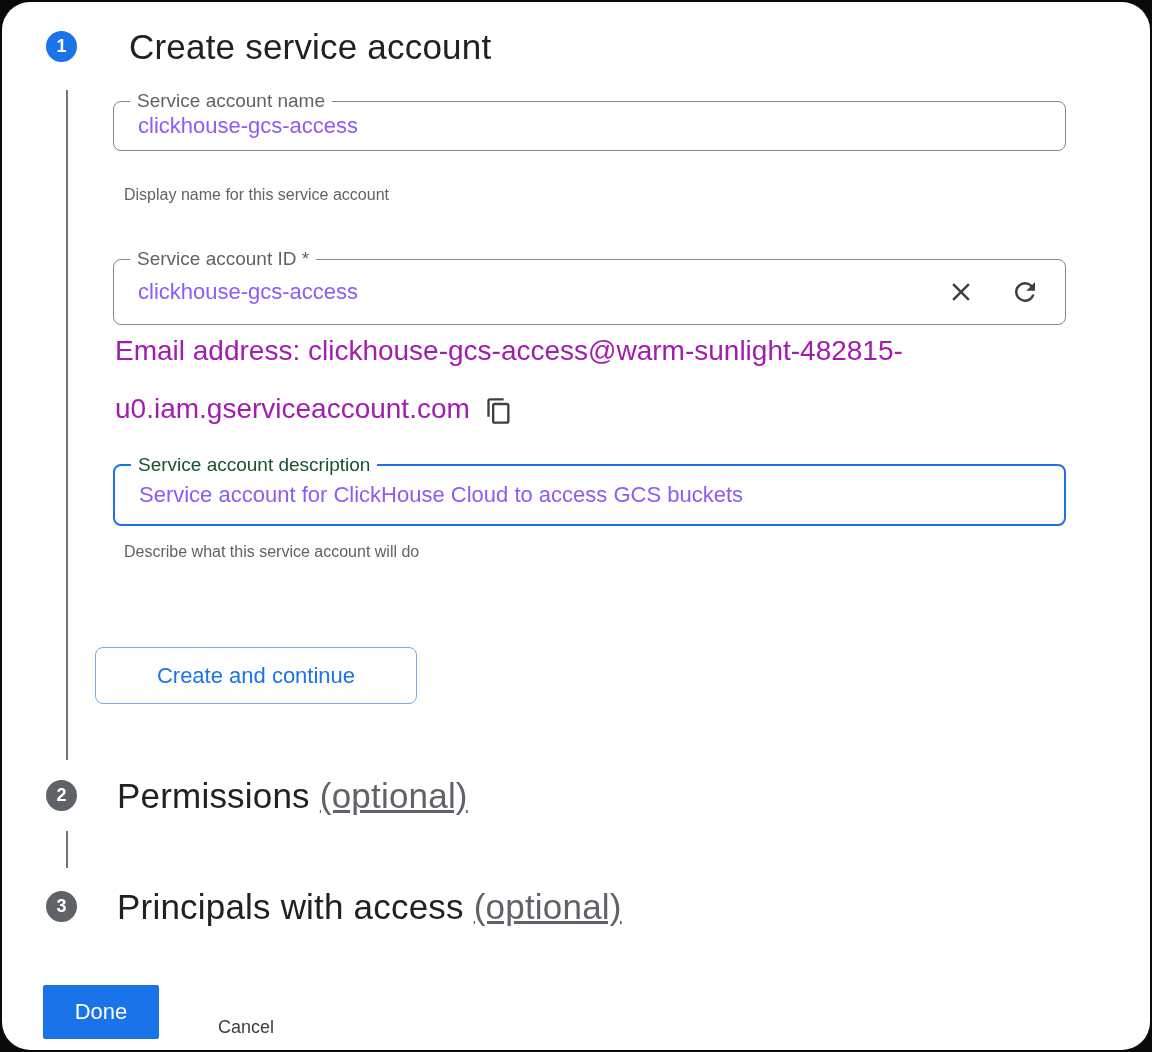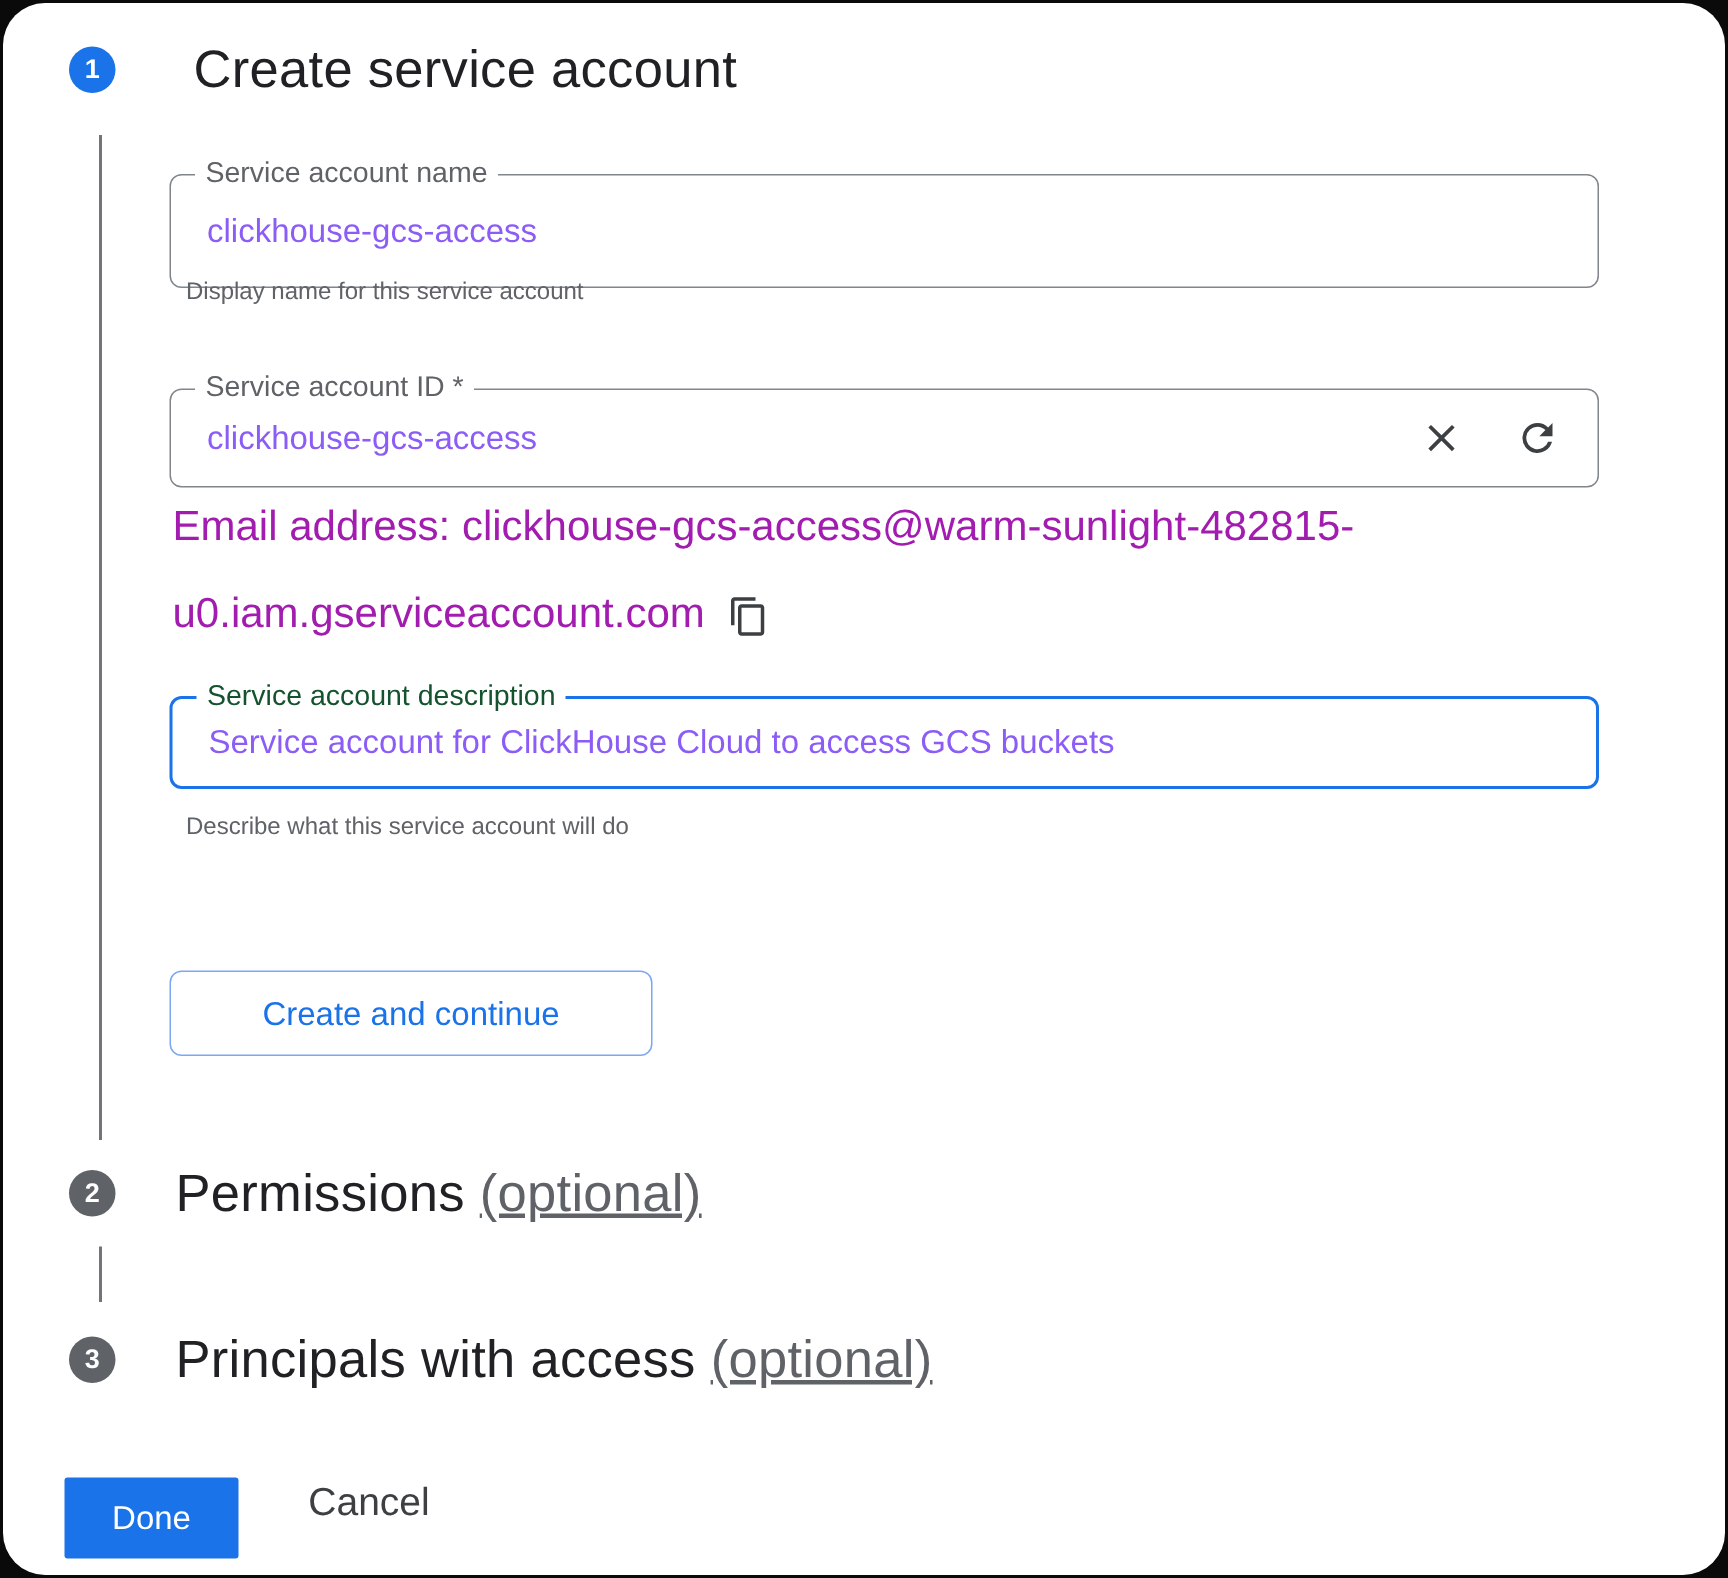--- a/index.html
+++ b/index.html
@@ -43,21 +43,21 @@
   .connector { position: absolute; left: 64px; width: 2px; background: #70757a; }
   #connector-1 { top: 88px; height: 670px; }
   #connector-2 { top: 829px; height: 37px; }
 
   
   .field {
     position: absolute; left: 111px; width: 953px;
     border: 1px solid #80868b; border-radius: 8px; background: #fff;
     box-sizing: border-box;
   }
-  #field-name { top: 114px;  height: 76px; }
+  #field-name { top: 99px;  height: 50px; }
   #field-id   { top: 257px; height: 66px; }
   #field-desc { top: 462px; height: 62px; border: 2px solid #1a73e8; }
 
   .field-label {
     position: absolute; top: -12px; left: 16px;
     background: #fff; padding: 0 7px;
     font-size: 19px; color: #5f6368; white-space: nowrap;
   }
   #field-desc .field-label { color: #14532d; }
 
@@ -91,42 +91,42 @@
   .email-block {
     position: absolute; left: 113px; top: 320px; width: 880px;
     font-size: 28px; line-height: 58px; color: #a21caf;
   }
   .copy-btn {
     border: none; background: transparent; padding: 0; margin-left: 15px;
     vertical-align: -7px; cursor: pointer;
   }
 
   .create-btn {
-    position: absolute; left: 111px; top: 645px; width: 322px; height: 57px;
+    position: absolute; left: 93px; top: 645px; width: 322px; height: 57px;
     background: #fff; border: 1px solid #7ba7f3; border-radius: 8px;
     color: #1a73e8; font-size: 22px; font-weight: 500;
     font-family: "Liberation Sans", sans-serif;
     display: flex; align-items: center; justify-content: center;
     cursor: pointer;
   }
 
   .done-btn {
     position: absolute; left: 41px; top: 983px; width: 116px; height: 54px;
     background: #1a73e8; border: none; border-radius: 2px;
     color: #ffffff; font-size: 22px; font-weight: 500;
     font-family: "Liberation Sans", sans-serif;
     display: flex; align-items: center; justify-content: center;
     cursor: pointer;
   }
   .cancel-btn {
     position: absolute; left: 186px; top: 983px; height: 54px; width: 116px;
     background: transparent; border: none;
-    color: #3c4043; font-size: 26px; font-weight: 500;
-    font-family: "Liberation Sans", sans-serif;
-    display: flex; align-items: flex-start; justify-content: center;
+    color: #3c4043; font-size: 18px; font-weight: 500;
+    font-family: "Liberation Sans", sans-serif;
+    display: flex; align-items: flex-end; justify-content: center;
     cursor: pointer;
   }
 </style>
 </head>
 <body>
 
 <div class="card">
 
   <div class="step-circle active" id="circle-1">
     <span>1</span>

